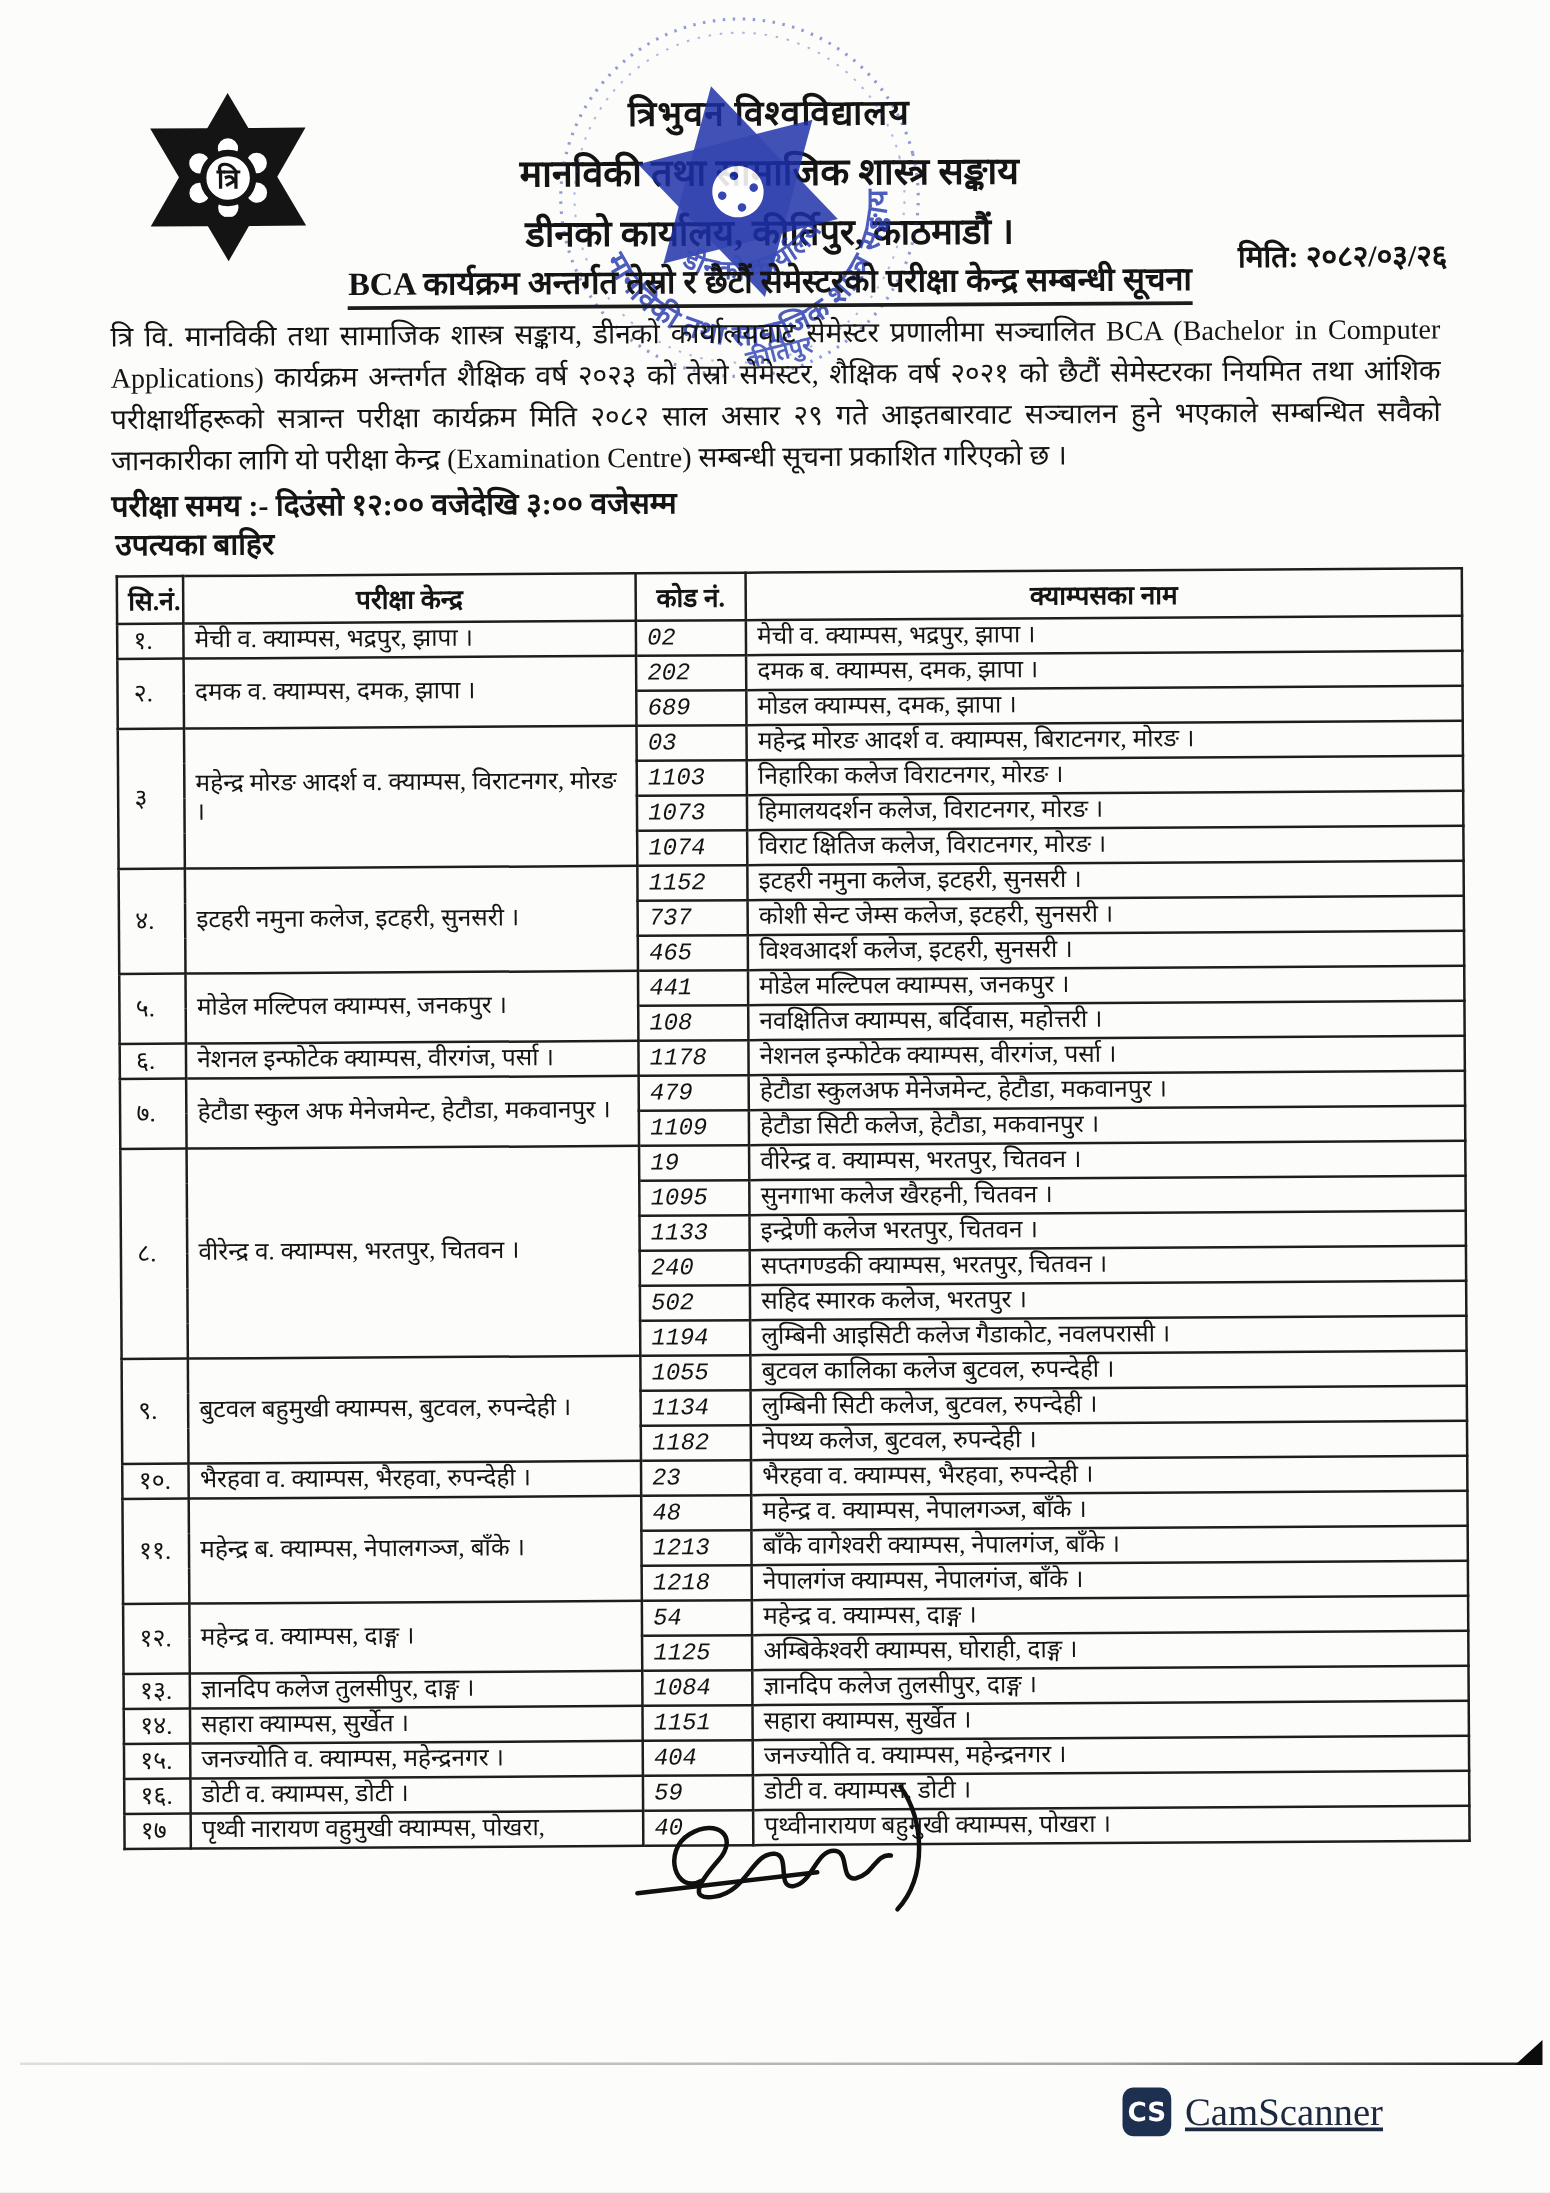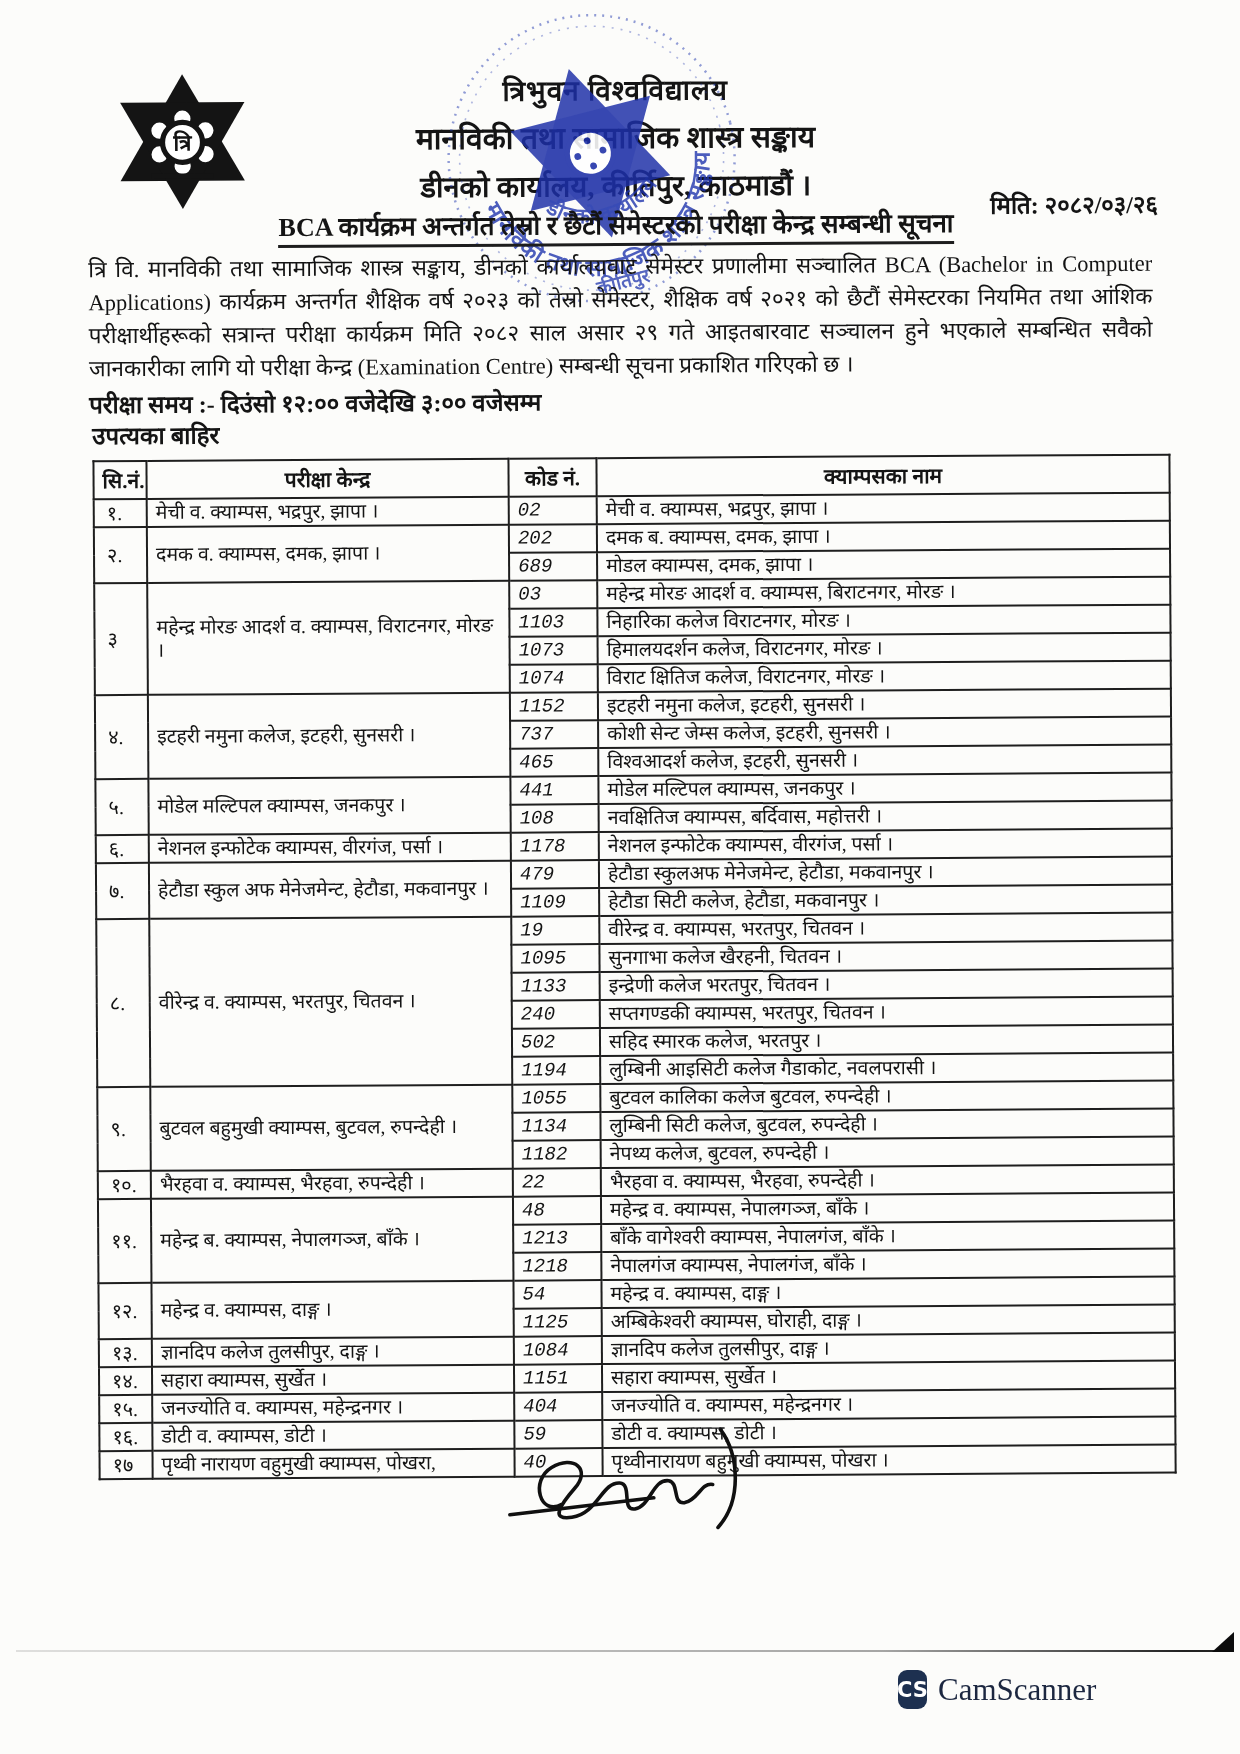--- a/index.html
+++ b/index.html
@@ -42,23 +42,23 @@
   td.code{font-family:Liberation Mono, monospace;font-style:italic;font-size:19px;font-weight:500;}
   
   .signature{position:absolute;left:498px;top:1422px;width:260px;height:115px;}
   
   .scan-line{position:absolute;left:16px;top:1650px;width:1204px;height:2px;
     background:linear-gradient(to right,rgba(90,90,90,.18) 0%,rgba(60,60,60,.45) 72%,rgba(10,10,10,.9) 97%);}
   .corner-fold{position:absolute;right:6px;top:1632px;width:0;height:0;
     border-top:20px solid transparent;border-right:22px solid #0c0c0c;}
   
   .cs-brand{position:absolute;left:898px;top:1670px;display:flex;align-items:center;gap:11px;}
-  .cs-box{width:29px;height:39px;border-radius:9px;background:#1d3050;display:flex;align-items:center;justify-content:center;
+  .cs-box{width:39px;height:39px;border-radius:9px;background:#1d3050;display:flex;align-items:center;justify-content:center;
     color:#fff;font-family:"DejaVu Sans",sans-serif;font-weight:bold;font-size:21px;letter-spacing:0;}
-  .cs-name{font-size:31px;color:#1c2740;font-weight:500;}
+  .cs-name{font-size:31px;color:#1c2740;font-weight:500;text-decoration:underline;}
 </style>
 </head>
 <body>
 
 <div class="page">
   <div class="content">
 
     <svg class="emblem" viewBox="0 0 200 190">
       <polygon points="100,4 184,148 16,148" fill="#141414"></polygon>
       <polygon points="100,186 16,42 184,42" fill="#141414"></polygon>
@@ -244,21 +244,21 @@
               <td class="code">1134</td>
               <td class="campus">लुम्बिनी सिटी कलेज, बुटवल, रुपन्देही ।</td>
             </tr>
             <tr>
               <td class="code">1182</td>
               <td class="campus">नेपथ्य कलेज, बुटवल, रुपन्देही ।</td>
             </tr>
             <tr>
               <td class="sn" rowspan="1">१०.</td>
               <td class="center" rowspan="1">भैरहवा व. क्याम्पस, भैरहवा, रुपन्देही ।</td>
-              <td class="code">22</td>
+              <td class="code">23</td>
               <td class="campus">भैरहवा व. क्याम्पस, भैरहवा, रुपन्देही ।</td>
             </tr>
             <tr>
               <td class="sn" rowspan="3">११.</td>
               <td class="center" rowspan="3">महेन्द्र ब. क्याम्पस, नेपालगञ्ज, बाँके ।</td>
               <td class="code">48</td>
               <td class="campus">महेन्द्र व. क्याम्पस, नेपालगञ्ज, बाँके ।</td>
             </tr>
             <tr>
               <td class="code">1213</td>

